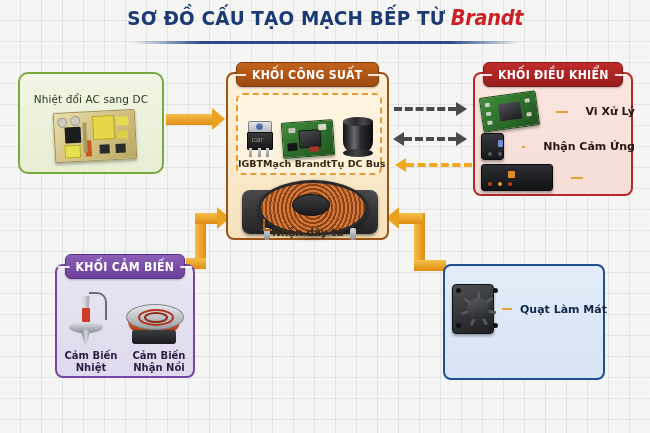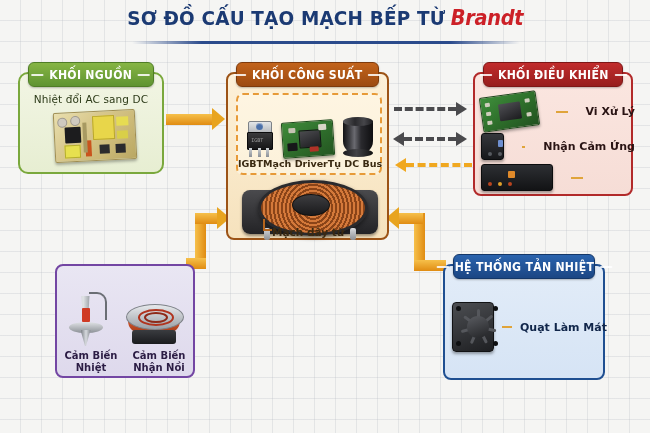--- a/index.html
+++ b/index.html
@@ -266,23 +266,20 @@
   <div class="arrow-solid abs" style="left:186px;top:258px;width:20px;"></div>
   <div class="arrow-solid abs" style="left:195px;top:213px;width:24px;"></div>
   <div class="arrow-head-r abs" style="left:217px;top:207px;"></div>
 
   <div class="bar-v abs" style="left:414px;top:213px;height:58px;"></div>
   <div class="arrow-solid abs" style="left:414px;top:260px;width:32px;"></div>
   <div class="arrow-solid abs" style="left:399px;top:213px;width:24px;"></div>
   <div class="arrow-head-l abs" style="left:386px;top:207px;"></div>
 
   <div class="panel abs" id="panel-power">
-    <div class="panel-head">
-      <span class="ht"><span class="dash"></span><span>KHỐI NGUỒN</span><span class="dash"></span></span>
-    </div>
     <div id="power-sub">Nhiệt đổi AC sang DC</div>
     <div class="abs" style="left:34px;top:37px;">
       <div class="pcb" style="width:80px;height:48px;">
         <i style="left:38px;top:4px;width:20px;height:22px;background:#e8d64a;border:1px solid #b9a62d;"></i>
         <i style="left:10px;top:14px;width:16px;height:16px;background:#1c1c1e;border-radius:1px;"></i>
         <i style="left:9px;top:32px;width:14px;height:11px;background:#e7e04f;border:1px solid #b6ae2e;"></i>
         <i style="left:30px;top:28px;width:6px;height:16px;background:#c9541d;"></i>
         <i style="left:62px;top:6px;width:12px;height:9px;background:#e6dc52;"></i>
         <i style="left:62px;top:20px;width:11px;height:8px;background:#d9cf48;"></i>
         <i style="left:44px;top:33px;width:10px;height:9px;background:#2b2b2d;"></i>
@@ -321,37 +318,37 @@
           <div class="red"></div>
         </div>
         <div class="cap">
           <div class="side"></div>
           <div class="base"></div>
           <div class="top"></div>
         </div>
       </div>
       <div class="core-labels">
         <span>IGBT</span>
-        <span>Mạch Driver</span>
+        <span>Mạch Brandt</span>
         <span>Tụ DC Bus</span>
       </div>
     </div>
 
     <div id="coil-wrap">
       <div class="coil">
         <div class="frame"></div>
         <div class="disc"></div>
         <div class="hub"></div>
         <div class="bolt" style="left:22px;"></div>
         <div class="bolt" style="left:108px;"></div>
       </div>
     </div>
     <div id="coil-leader"></div>
     <div id="coil-leader2"></div>
-    <div id="coil-label">Mạch dây từ</div>
+    <div id="coil-label">Nhận dây từ</div>
   </div>
 
   <div class="panel abs" id="panel-control">
     <div class="panel-head">
       <span class="ht"><span class="dash"></span><span>KHỐI ĐIỀU KHIỂN</span><span class="dash"></span></span>
     </div>
 
     <div class="abs" style="left:0;top:20px;width:160px;">
       <div class="ctl-row">
         <div class="mcu">
@@ -385,20 +382,23 @@
           <u style="left:6px;"></u>
             <u style="left:16px;background:#e0a02a;"></u>
             <u style="left:26px;"></u>
         </div>
         <div class="lead"></div>
       </div>
     </div>
   </div>
 
   <div class="panel abs" id="panel-sensor">
+    <div class="panel-head">
+      <span class="ht"><span class="dash"></span><span>KHỐI CẢM BIẾN</span><span class="dash"></span></span>
+    </div>
     <div class="abs" style="left:0;top:18px;width:136px;">
       <div class="sensor-row">
         <div class="probe">
           <div class="wire"></div>
           <div class="cone"></div>
           <div class="red"></div>
           <div class="skirt"></div>
           <div class="tip"></div>
         </div>
         <div class="hob">
@@ -412,24 +412,21 @@
       <div class="sensor-lab">
         <span>Cảm Biến
 Nhiệt</span>
         <span>Cảm Biến
 Nhận Nồi</span>
       </div>
     </div>
   </div>
 
   <div class="panel abs" id="panel-cool">
-    <div class="panel-head">
-      <span class="ht"><span class="dash"></span><span>HỆ THỐNG TẢN NHIỆT</span><span class="dash"></span></span>
-    </div>
-    <div class="abs" style="left:0;top:36px;width:162px;">
+    <div class="abs" style="left:0;top:18px;width:162px;">
       <div class="cool-row">
         <div class="fan">
           <b style="transform:rotate(0deg);"></b>
             <b style="transform:rotate(51deg);"></b>
           <b style="transform:rotate(102deg);"></b>
             <b style="transform:rotate(153deg);"></b>
           <b style="transform:rotate(204deg);"></b>
             <b style="transform:rotate(255deg);"></b>
           <b style="transform:rotate(306deg);"></b>
           <div class="hubc"></div>

